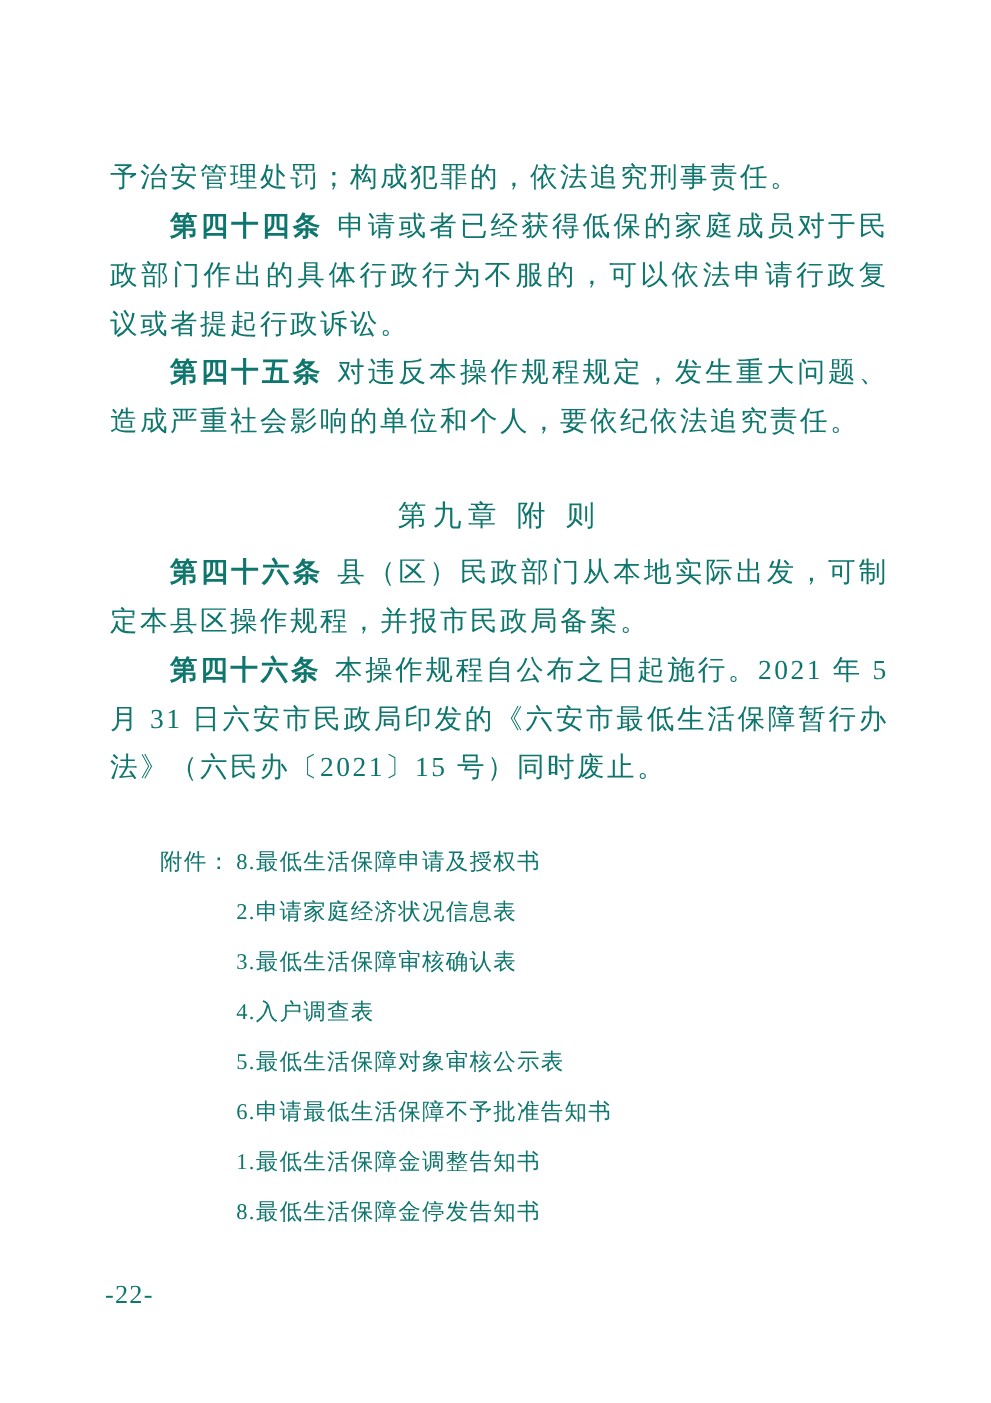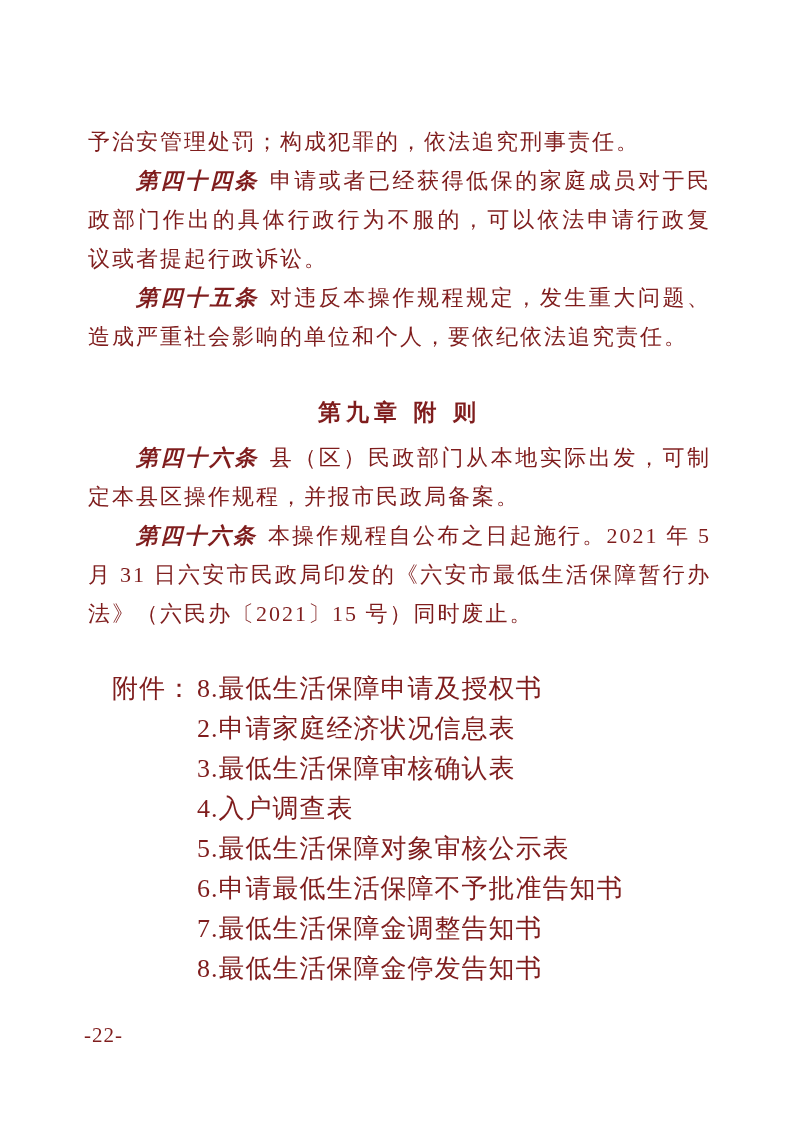--- a/index.html
+++ b/index.html
@@ -3,21 +3,21 @@
 <meta charset="utf-8">
 <style>
   * { margin: 0; padding: 0; box-sizing: border-box; }
   html, body { background: #ffffff; }
   .page {
     position: relative;
     width: 793px;
     height: 1122px;
     margin: 0 auto;
     background: #ffffff;
-    color: #7f1d1d;
+    color: #0f766e;
     font-family: "Liberation Serif", "DejaVu Serif", serif;
     overflow: hidden;
     padding-left: 47px;
   }
   .content {
     position: absolute;
     left: 88px;
     top: 122px;
     width: 623px;
   }
@@ -25,38 +25,37 @@
     font-size: 22px;
     line-height: 39px;
     text-align: justify;
     letter-spacing: 2px;
   }
   .indent { text-indent: 48px; }
   .article-label {
     font-weight: bold;
     font-family: "Liberation Sans", "DejaVu Sans", sans-serif;
     margin-right: 11px;
-    font-style: italic;
   }
   .chapter-heading {
     font-size: 23px;
-    font-weight: bold;
+    font-weight: normal;
     font-family: "Liberation Sans", "DejaVu Sans", sans-serif;
     text-align: center;
     letter-spacing: 5px;
     line-height: 39px;
     margin-top: 37px;
     margin-bottom: 6px;
   }
   .attachments {
     display: flex;
     align-items: flex-start;
     margin-top: 36px;
-    margin-left: 24px;
-    font-size: 26px;
+    margin-left: 40px;
+    font-size: 18px;
     line-height: 40px;
     letter-spacing: 1px;
   }
   .att-label { white-space: nowrap; margin-right: 4px; }
   .att-items { }
   .att-item { white-space: nowrap; }
   .page-number {
     position: absolute;
     left: 84px;
     top: 1023px;
@@ -86,21 +85,21 @@
 
     <div class="attachments">
       <div class="att-label">附件：</div>
       <div class="att-items">
         <div class="att-item">8.最低生活保障申请及授权书</div>
         <div class="att-item">2.申请家庭经济状况信息表</div>
         <div class="att-item">3.最低生活保障审核确认表</div>
         <div class="att-item">4.入户调查表</div>
         <div class="att-item">5.最低生活保障对象审核公示表</div>
         <div class="att-item">6.申请最低生活保障不予批准告知书</div>
-        <div class="att-item">7.最低生活保障金调整告知书</div>
+        <div class="att-item">1.最低生活保障金调整告知书</div>
         <div class="att-item">8.最低生活保障金停发告知书</div>
       </div>
     </div>
 
   </div>
 
   <div class="page-number">-22-</div>
 </div>
 
 </body></html>

